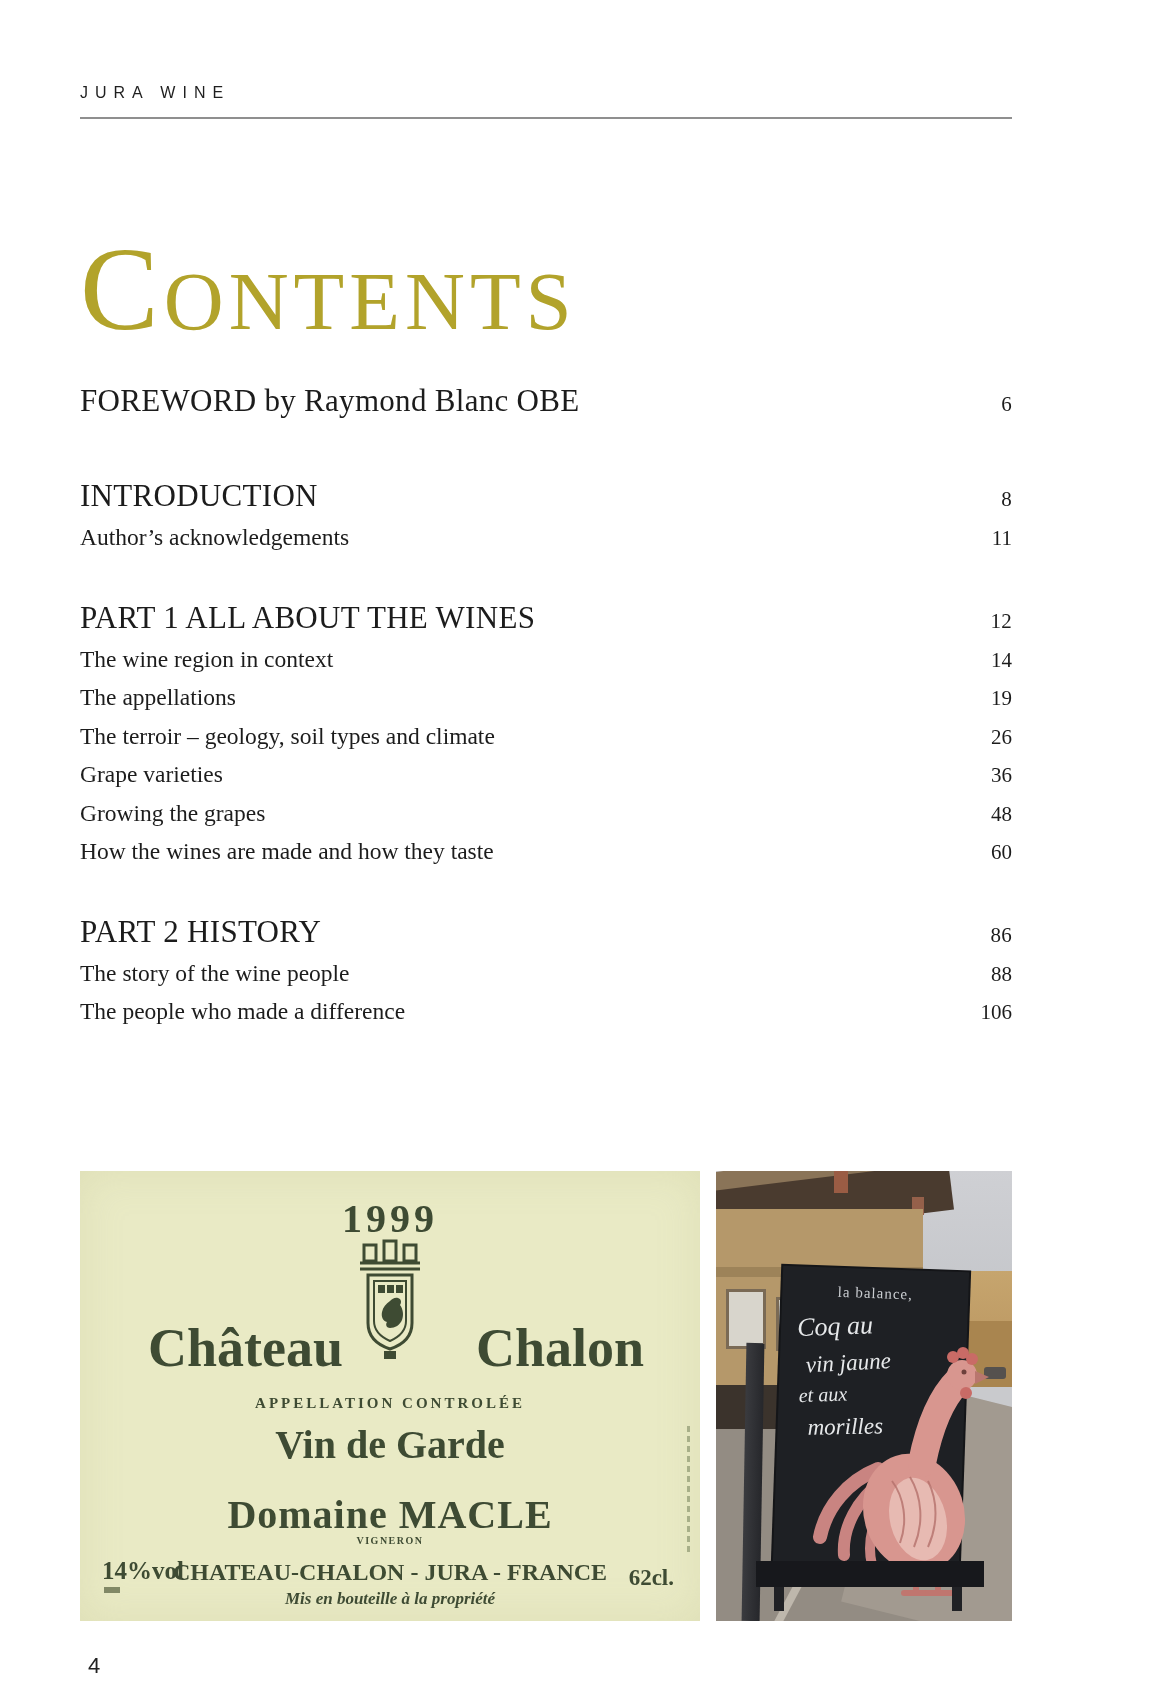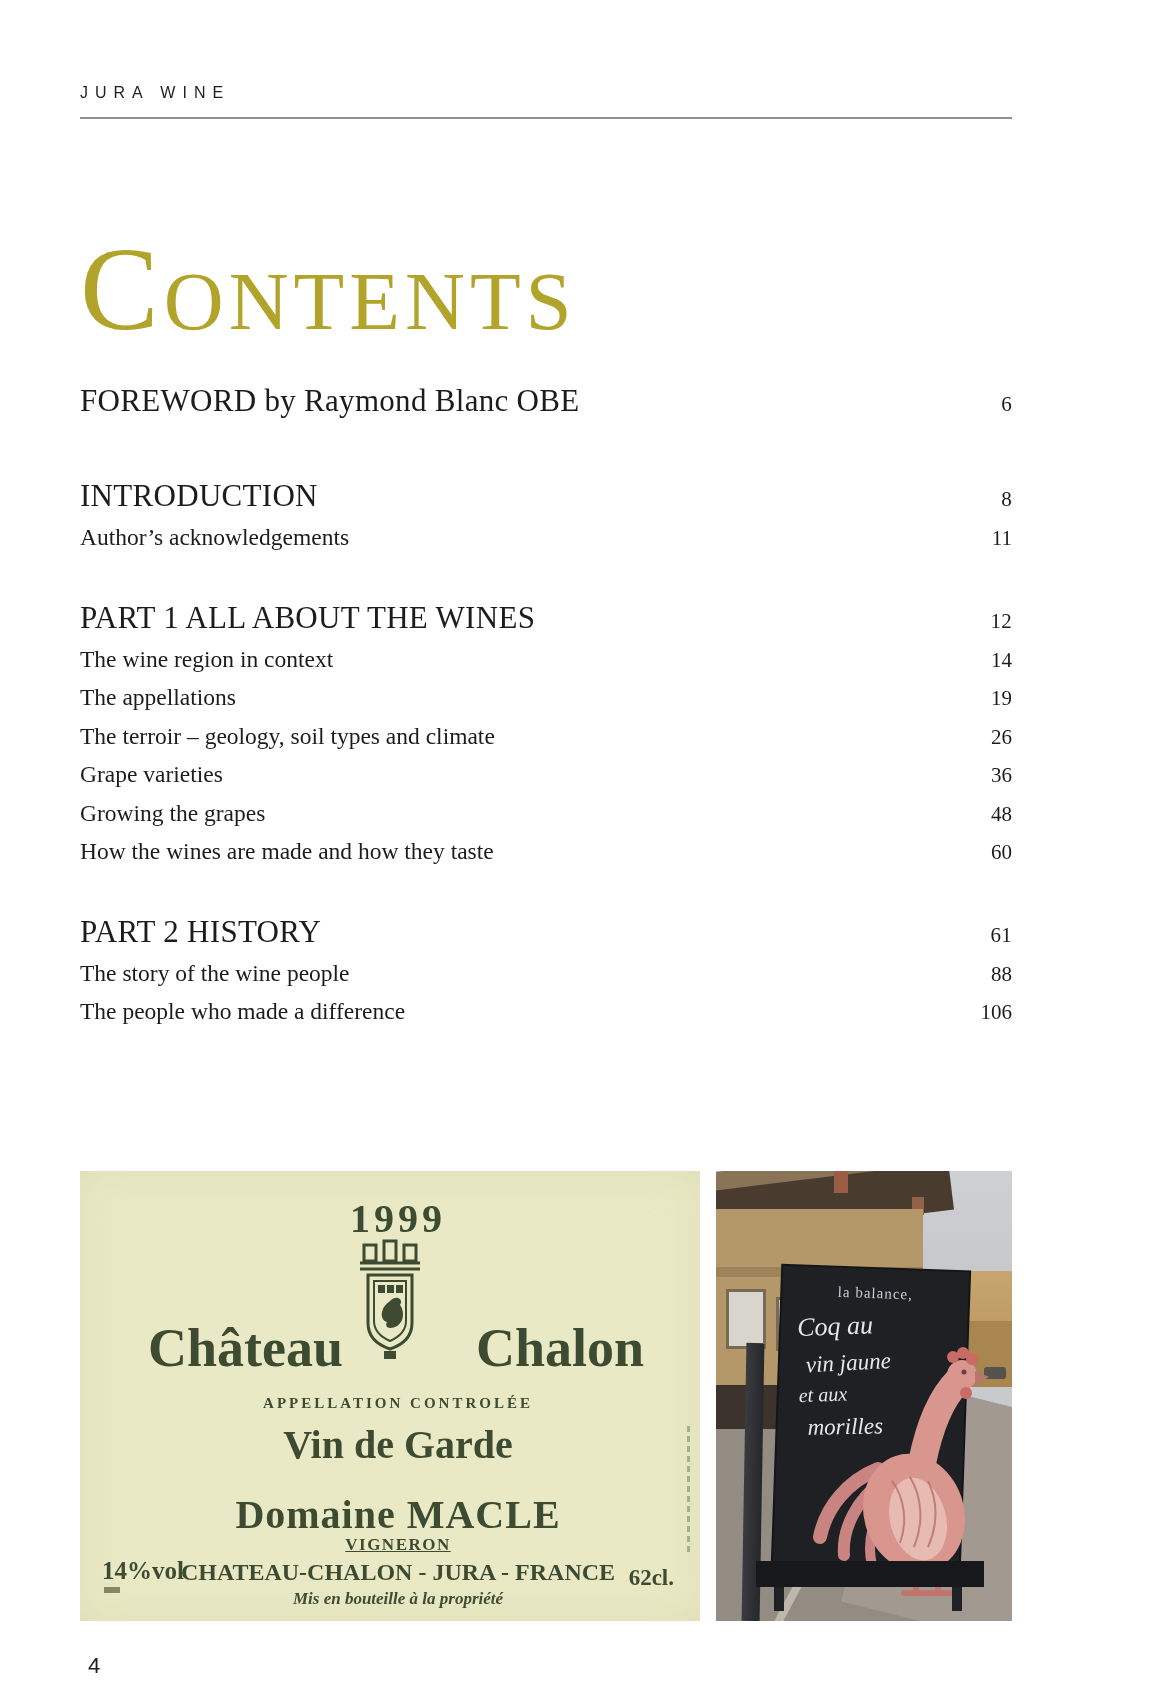--- a/index.html
+++ b/index.html
@@ -25,29 +25,29 @@
   .mt-section{margin-top:52px;}
   .mt-part{margin-top:40px;}
 
   
   .figures{display:flex;gap:16px;margin-top:139px;height:450px;}
 
   
   .wine-label{position:relative;width:620px;height:450px;background:#e9eac5;
               color:#3e4b33;overflow:hidden;flex:0 0 auto;
               box-shadow:inset 0 0 40px rgba(190,190,140,0.25);}
-  .lbl-center{position:absolute;left:0;width:100%;text-align:center;padding-left:8px;}
+  .lbl-center{position:absolute;left:0;width:100%;text-align:center;}
   .lbl-vintage{top:24px;font-size:40px;font-weight:bold;letter-spacing:4px;}
   .lbl-crest{position:absolute;left:50%;transform:translateX(-50%);top:66px;}
   .lbl-chateau{position:absolute;left:68px;top:146px;font-size:54px;font-weight:bold;}
   .lbl-chalon{position:absolute;right:56px;top:146px;font-size:54px;font-weight:bold;}
   .lbl-appellation{top:224px;font-size:15px;font-weight:bold;letter-spacing:3px;}
   .lbl-designation{top:250px;font-size:40px;font-weight:bold;}
   .lbl-producer{top:320px;font-size:40px;font-weight:bold;letter-spacing:1px;}
-  .lbl-role{top:364px;font-size:17px;font-weight:bold;letter-spacing:1.5px;text-decoration:underline;}
+  .lbl-role{top:364px;font-size:10px;font-weight:bold;letter-spacing:1.5px;}
   .lbl-location{top:388px;font-size:24px;font-weight:bold;}
   .lbl-bottling{top:418px;font-size:17px;font-weight:bold;font-style:italic;}
   .lbl-alcohol{position:absolute;left:22px;top:386px;font-size:25px;font-weight:bold;}
   .lbl-alcohol-sub{position:absolute;left:24px;top:416px;width:16px;height:6px;background:#55603f;opacity:.7;}
   .lbl-volume{position:absolute;right:26px;top:394px;font-size:23px;font-weight:bold;}
   .lbl-sidemark{position:absolute;right:10px;top:255px;width:3px;height:130px;
                 background:repeating-linear-gradient(#7f8a63 0 6px, transparent 6px 10px);opacity:.6;}
 
   
   .street-photo{position:relative;width:296px;height:450px;overflow:hidden;flex:0 0 auto;background:#c9cacd;}
@@ -145,21 +145,21 @@
       <span>Growing the grapes</span>
       <span class="toc-num">48</span>
     </div>
     <div class="toc-row toc-item-row">
       <span>How the wines are made and how they taste</span>
       <span class="toc-num">60</span>
     </div>
 
     <div class="toc-row toc-heading-row mt-part">
       <span>PART 2 HISTORY</span>
-      <span class="toc-num">61</span>
+      <span class="toc-num">86</span>
     </div>
     <div class="toc-row toc-item-row">
       <span>The story of the wine people</span>
       <span class="toc-num">88</span>
     </div>
     <div class="toc-row toc-item-row">
       <span>The people who made a difference</span>
       <span class="toc-num">106</span>
     </div>
 

